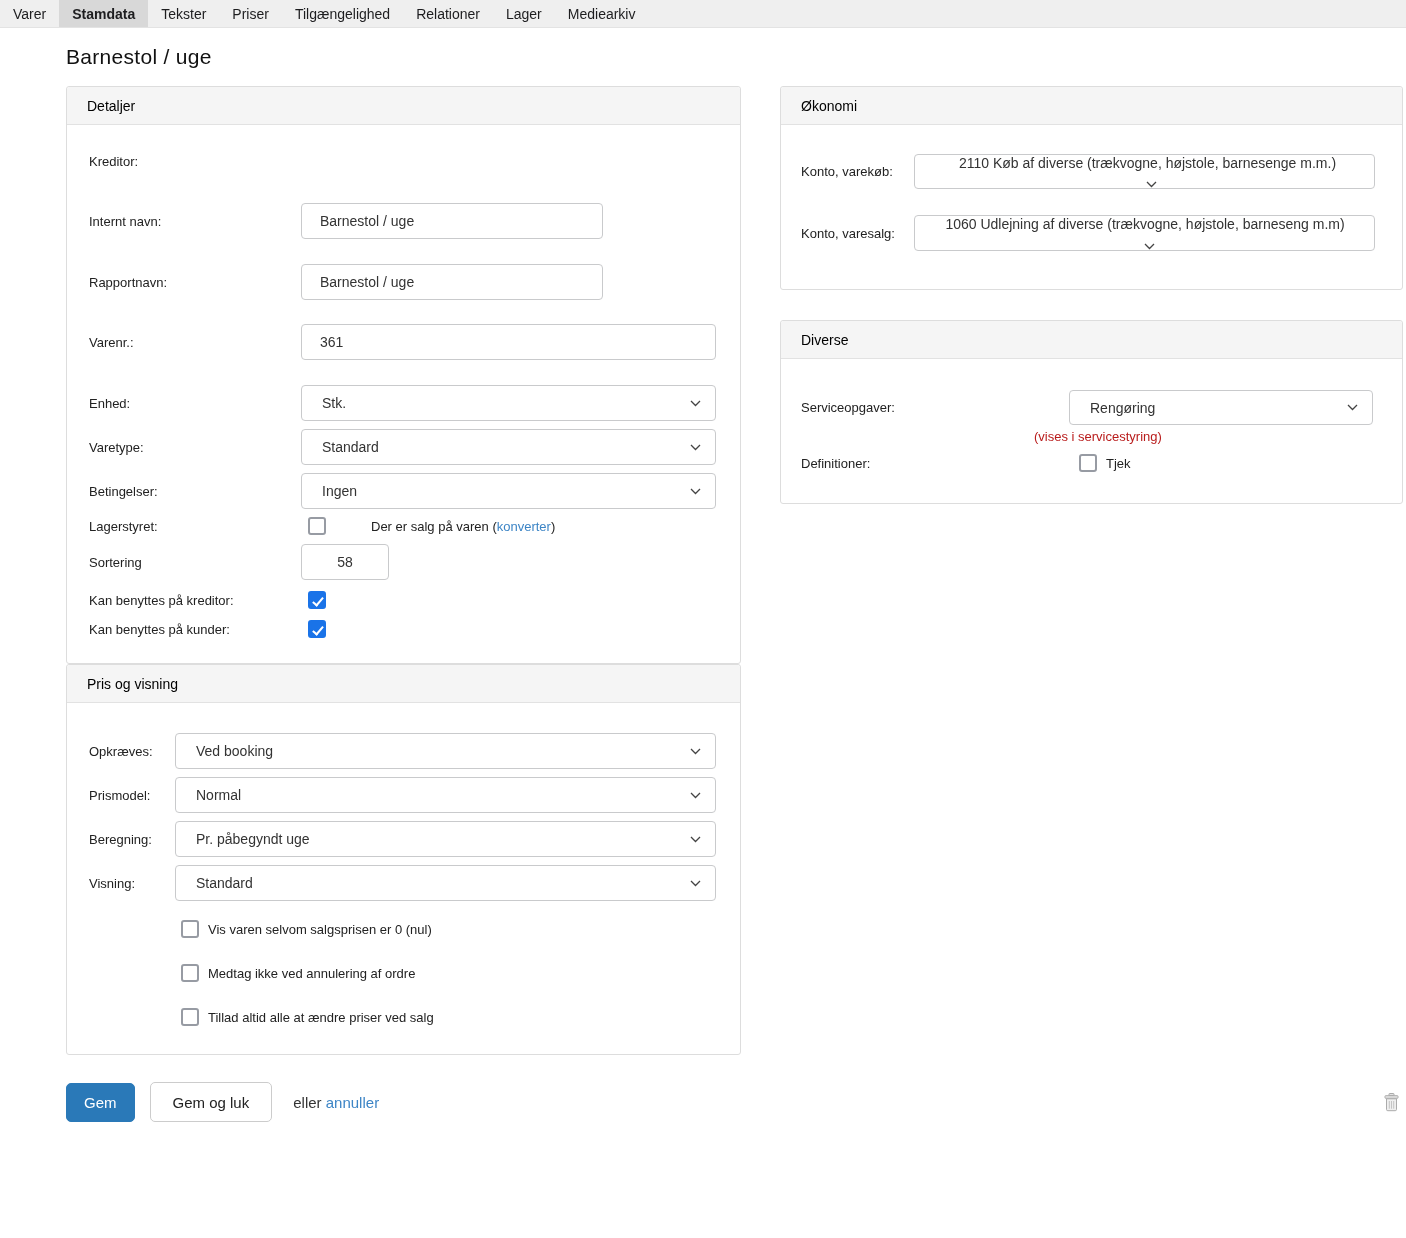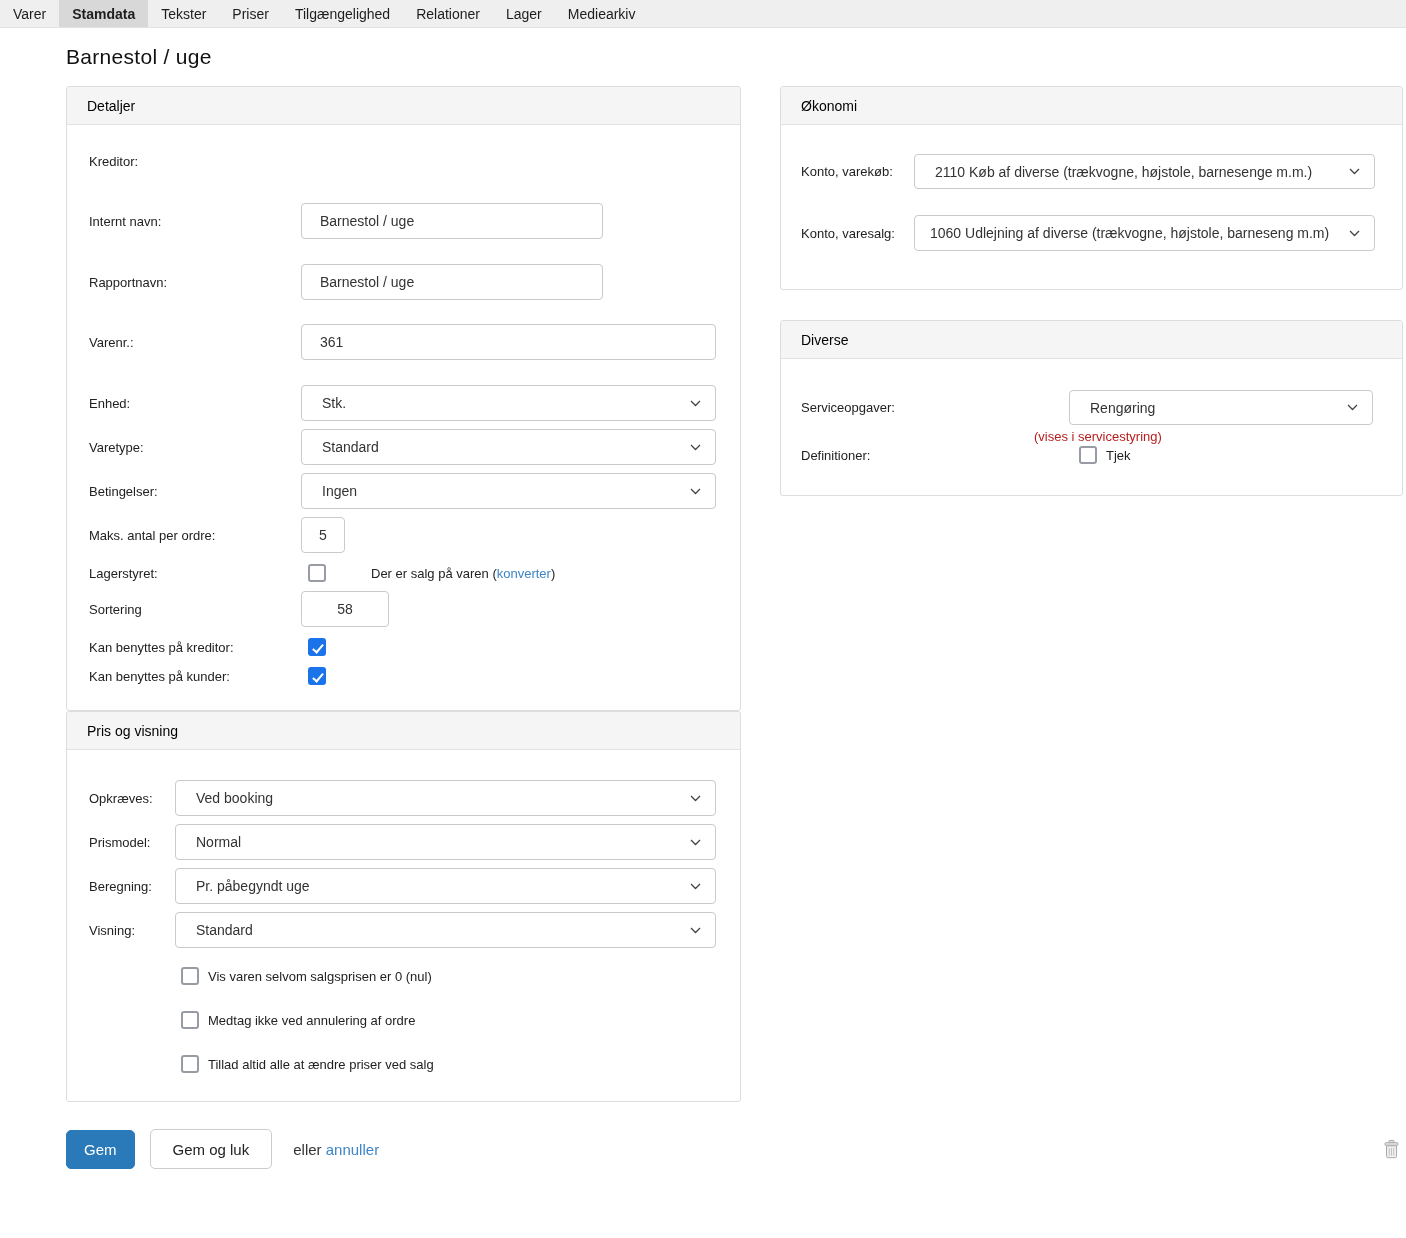--- a/index.html
+++ b/index.html
@@ -52,21 +52,21 @@
   .sel .chev { flex:none; display:flex; align-items:center; margin-left:8px; }
   input.txt {
     height:36px; border:1px solid #c9cacc; border-radius:4px; background:#fff;
     font-family:"Liberation Sans", sans-serif; font-size:14px; color:#333;
     padding:0 12px 0 18px; outline:none;
   }
   input.txt.small { text-align:center; padding:0 6px; }
   .w-full { width:415px; }
   .w-name { width:302px; }
   .w-pris { width:541px; }
-  .w-oko  { width:461px; }
+  .w-oko  { width:461px;flex-direction:column; }
   .w-div  { width:304px; }
   
   .cb {
     width:18px; height:18px; border-radius:3px; background:#fff;
     border:2px solid #979ba3; position:relative; flex:none; cursor:pointer;
   }
   .cb.on { background:#1a73e8; border-color:#1a73e8; }
   .cb.on::after {
     content:""; position:absolute; left:5px; top:1.5px; width:4px; height:9px;
     border:solid #fff; border-width:0 2px 2px 0; transform:rotate(40deg);
@@ -174,24 +174,20 @@
             <div class="sel w-full">
               <span class="sel-txt">Ingen</span>
               <span class="chev">
                   <svg width="11" height="7" viewBox="0 0 11 7">
                     <path d="M1 1l4.5 4.5L10 1" fill="none" stroke="#444" stroke-width="1.3"></path>
                   </svg>
                 </span>
             </div>
           </div>
 
-          <div class="row mb11">
-            <span class="lbl lbl-det">Maks. antal per ordre:</span>
-            <input class="txt small h34" style="width: 44px;" value="5">
-          </div>
 
           <div class="row cbx mb9">
             <span class="lbl lbl-det">Lagerstyret:</span>
             <span class="cb ml7"></span>
             <span class="note"><span>Der er salg på varen (</span><a class="link">konverter</a><span>)</span></span>
           </div>
 
           <div class="row mb11">
             <span class="lbl lbl-det">Sortering</span>
             <input class="txt small" style="width: 88px;" value="58">
@@ -326,21 +322,21 @@
               <span class="chev">
                   <svg width="11" height="7" viewBox="0 0 11 7">
                     <path d="M1 1l4.5 4.5L10 1" fill="none" stroke="#444" stroke-width="1.3"></path>
                   </svg>
                 </span>
             </div>
           </div>
 
           <div class="caption">(vises i servicestyring)</div>
 
-          <div class="row cbx" style="margin-top:2px">
+          <div class="row cbx" style="margin-top:10px">
             <span class="lbl lbl-div">Definitioner:</span>
             <span class="cb" style="margin-left:10px"></span>
             <span class="cb-lab">Tjek</span>
           </div>
 
         </div>
       </section>
 
     </div>
   </div>

